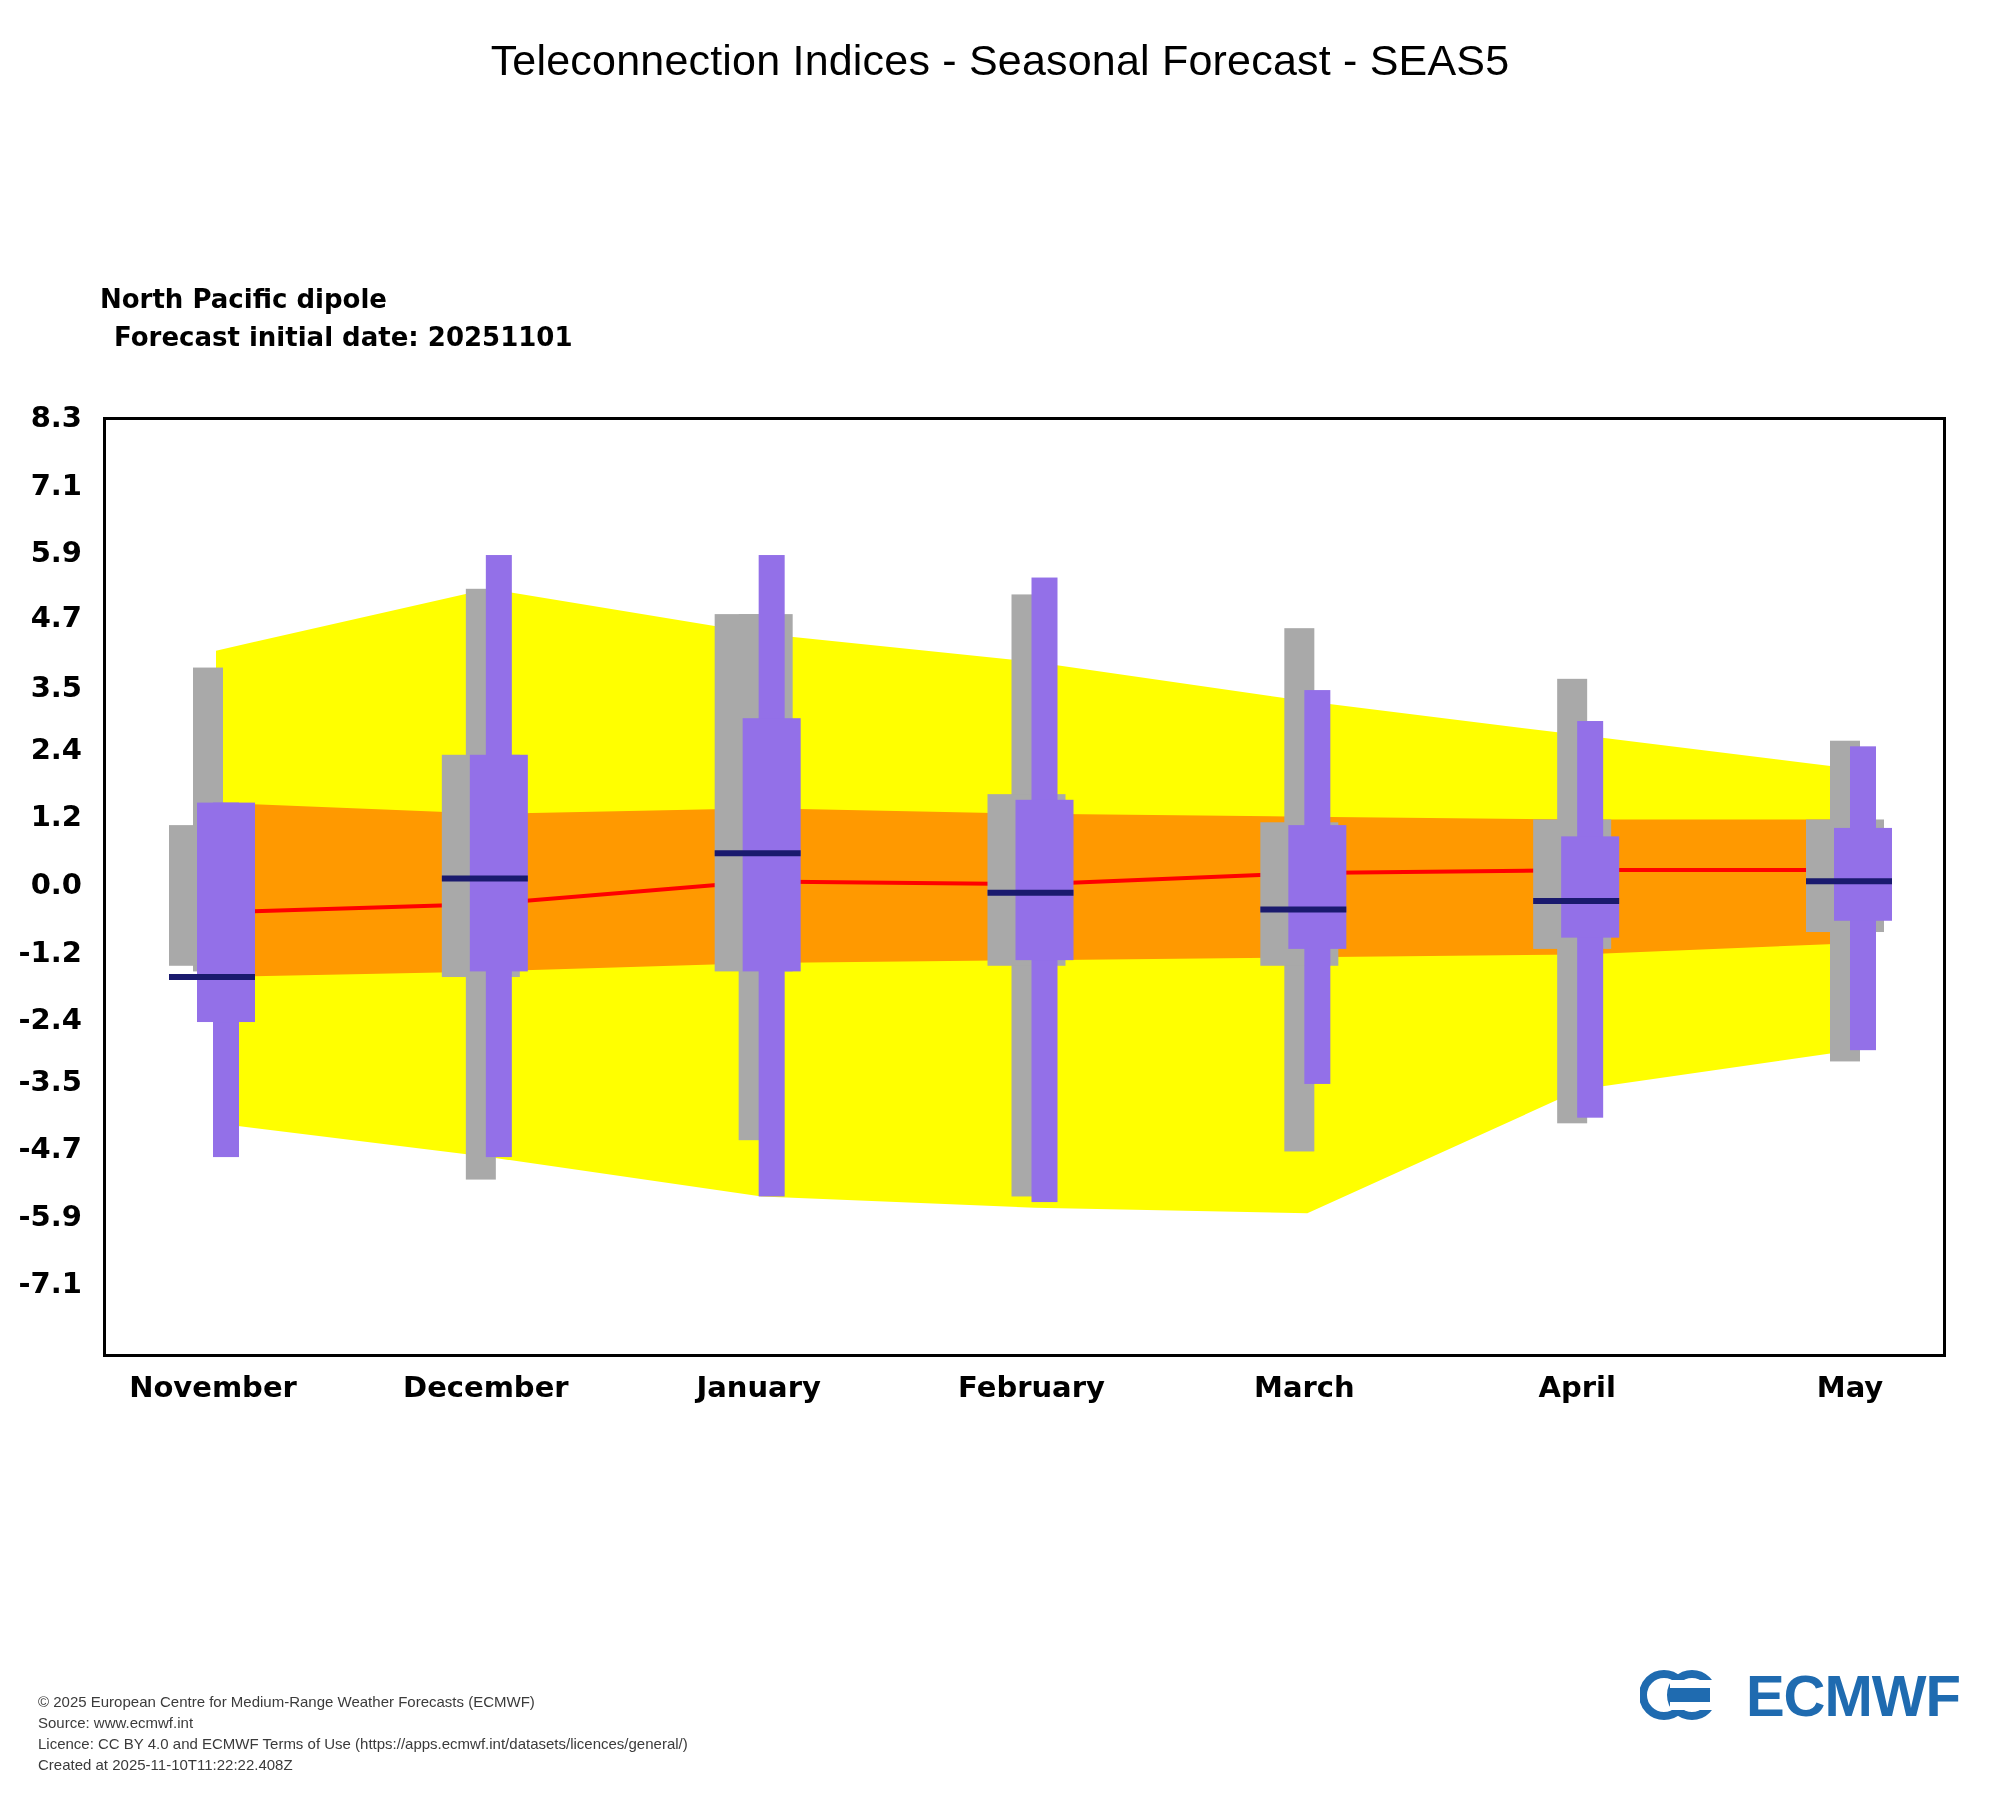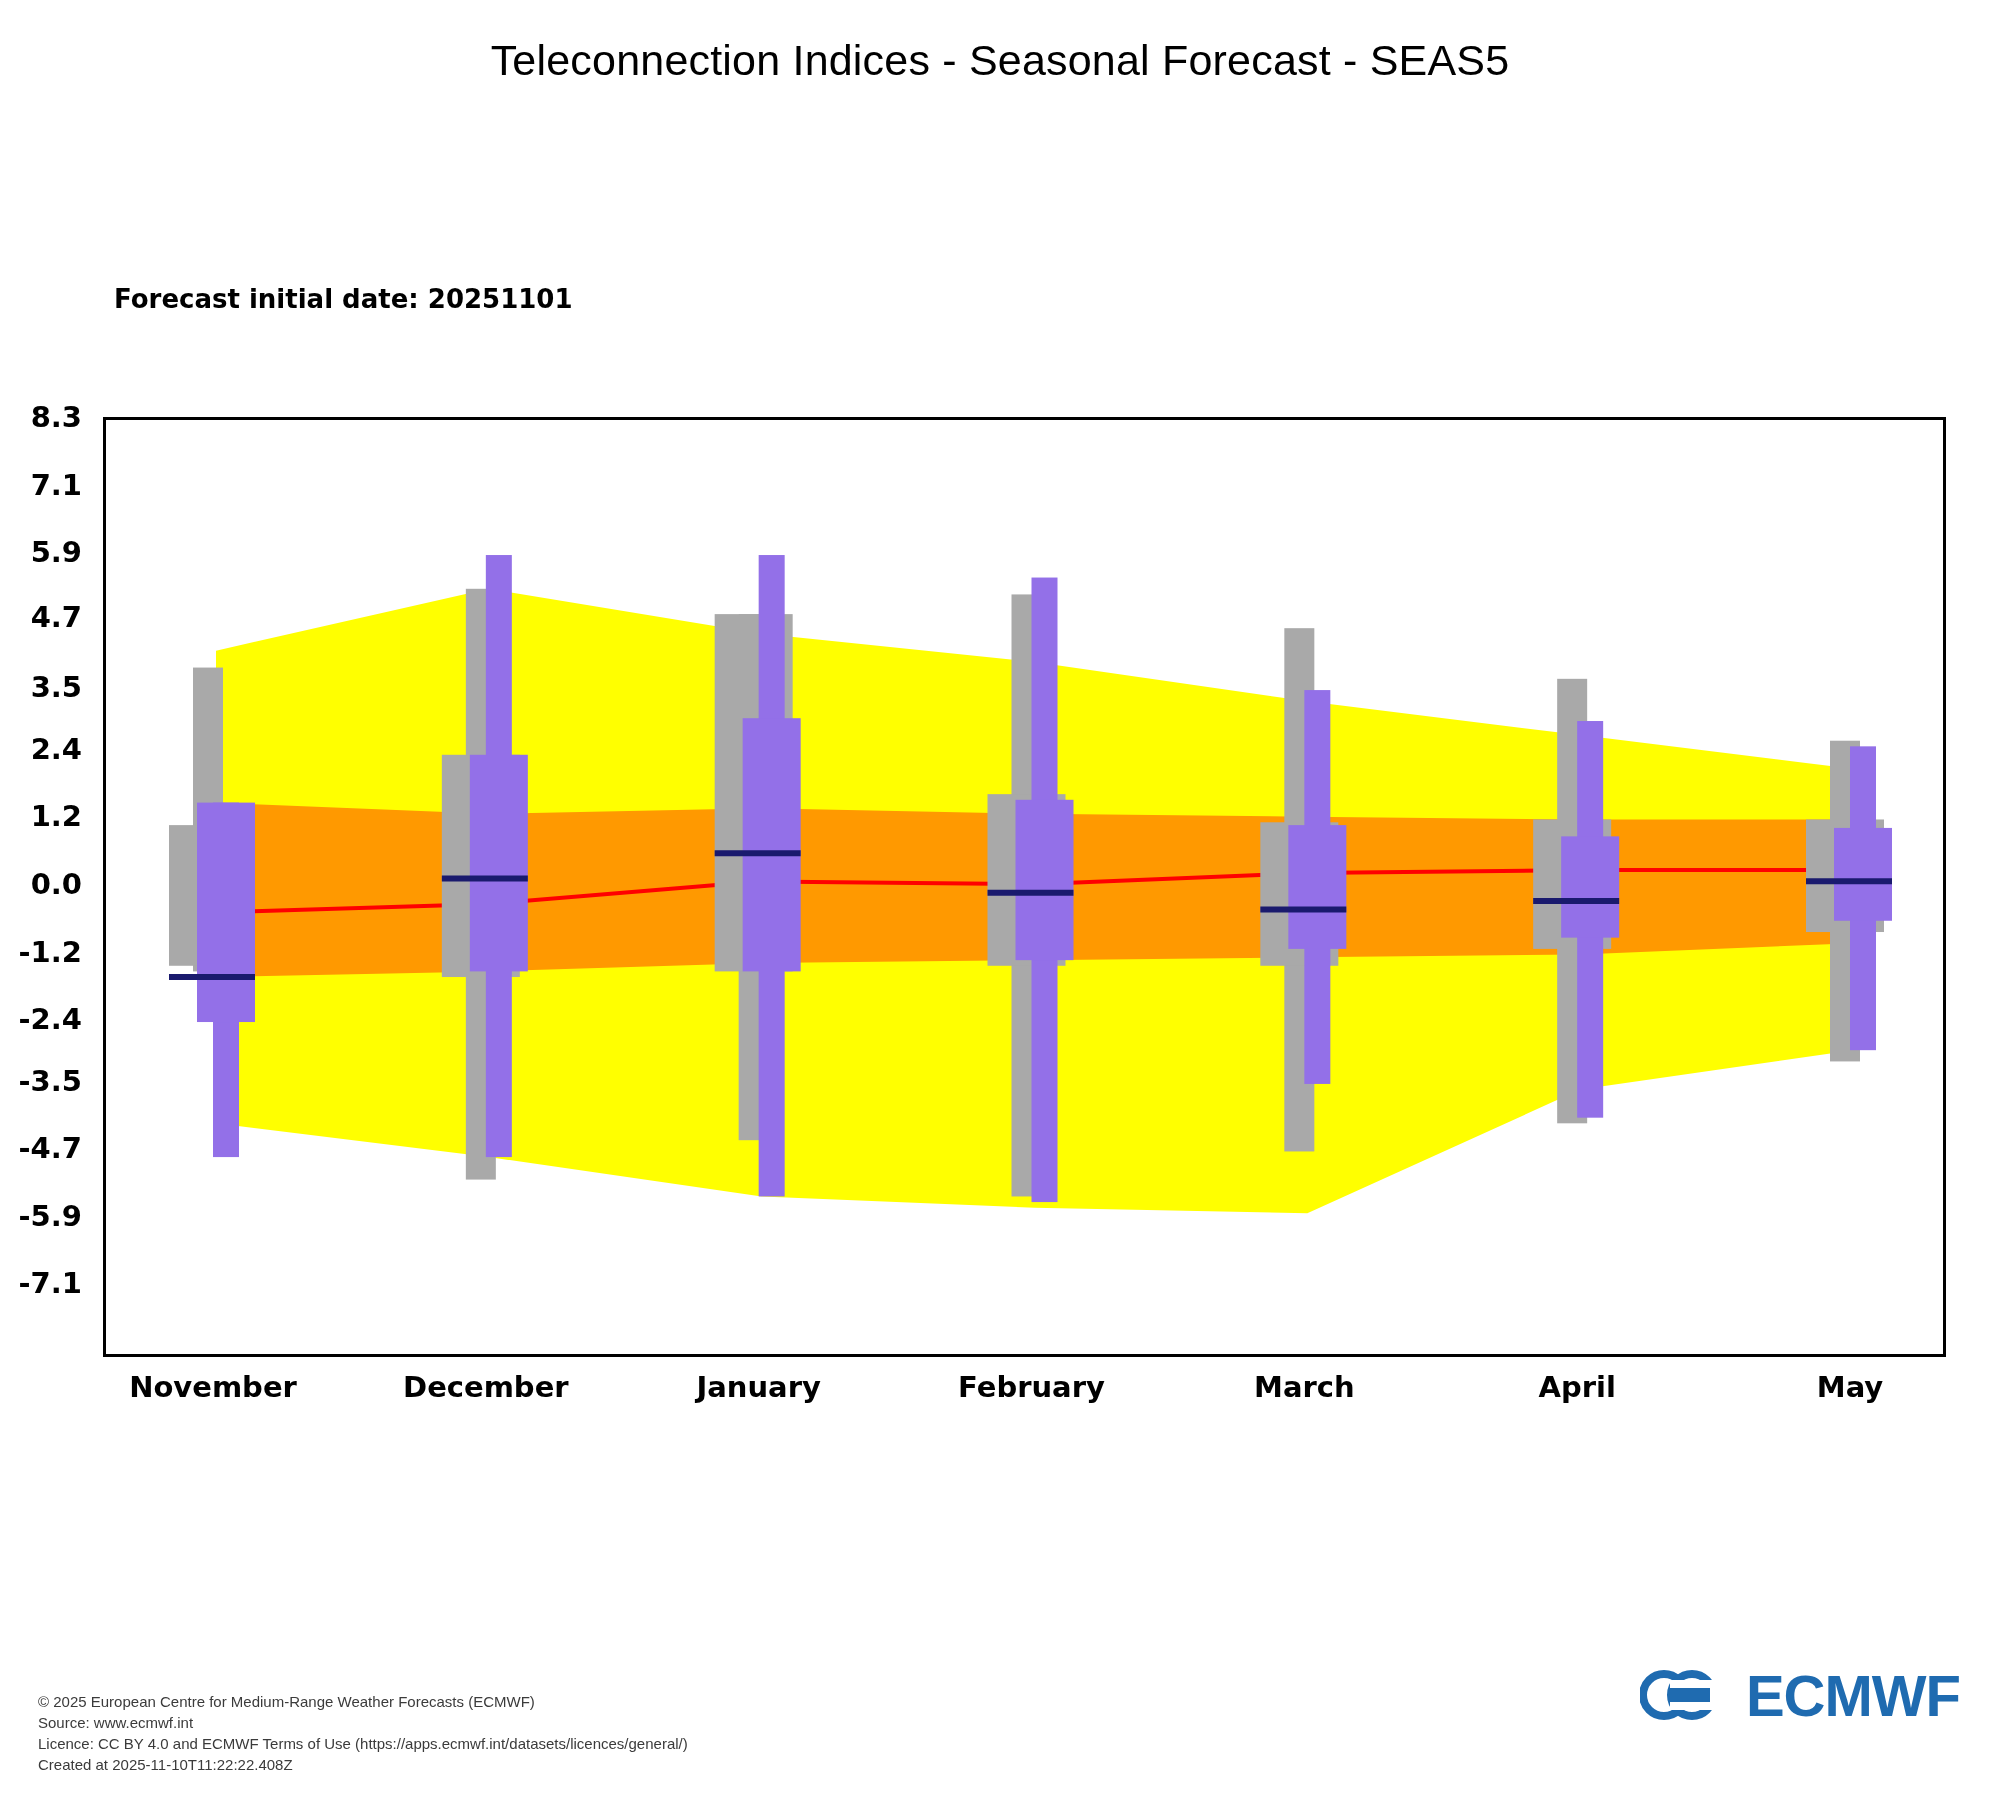--- a/index.html
+++ b/index.html
@@ -128,20 +128,21 @@
     color: #1f6bb0;
     letter-spacing: -1px;
   }
 </style>
 </head>
 <body>
 
 <div id="main-title">Teleconnection Indices - Seasonal Forecast - SEAS5</div>
 
 <div id="chart-header">
+  <div class="hdr-line">North Pacific dipole</div>
   <div class="hdr-line indent1">Forecast initial date: 20251101</div>
 </div>
 
 <div id="y-axis-labels">
     <div class="ytick-label" style="top: -17px; right: 10px;">8.3</div>
     <div class="ytick-label" style="top: 50.5181px; right: 10px;">7.1</div>
     <div class="ytick-label" style="top: 118.036px; right: 10px;">5.9</div>
     <div class="ytick-label" style="top: 183px; right: 10px;">4.7</div>
     <div class="ytick-label" style="top: 253.072px; right: 10px;">3.5</div>
     <div class="ytick-label" style="top: 314.964px; right: 10px;">2.4</div>

